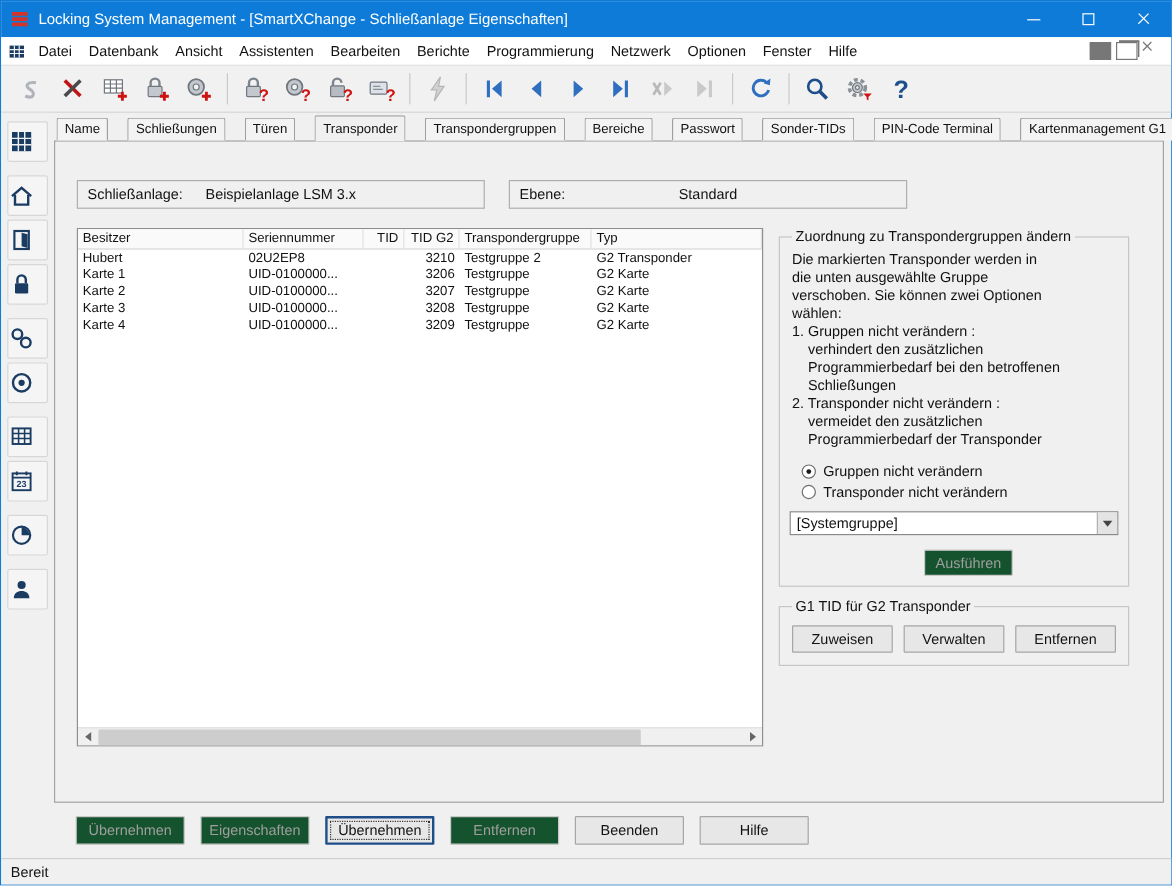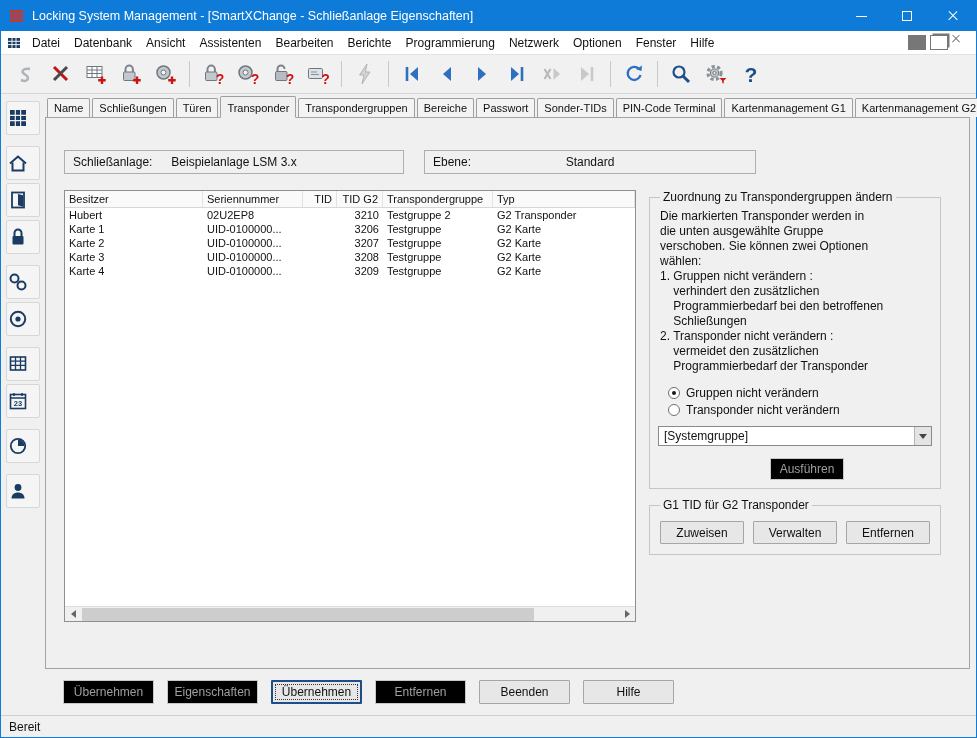--- a/index.html
+++ b/index.html
@@ -36,21 +36,21 @@
   .tsep { width:1px; height:26px; background:#c9c9c9; margin:0 5px; }
 
   
   .body { flex:1; display:flex; min-height:0; }
   .sidebar { width:44px; background:#f0f0f0; display:flex; flex-direction:column; align-items:center; padding-top:7px; gap:3px; flex:0 0 auto; }
   .sbtn { width:34px; height:34px; background:#f5f5f5; border:1px solid #d7d7d7; border-radius:2px; display:flex; align-items:center; }
   .sgap { height:5px; flex:0 0 auto; }
 
   .main { flex:1; display:flex; flex-direction:column; min-width:0; padding-right:6px; }
   .tabs { display:flex; align-items:flex-end; padding-left:2px; height:23px; flex:0 0 auto; }
-  .tab { font-size:11px; padding:3px 6px; background:#f3f3f3; border:1px solid #9f9f9f; border-bottom:none; border-radius:2px 2px 0 0; margin-right:2px; white-space:nowrap; position:relative; }
+  .tab { font-size:11px; padding:3px 6px; background:#f3f3f3; border:1px solid #9f9f9f; border-bottom:none; border-radius:2px 2px 0 0; margin-right:16px; white-space:nowrap; position:relative; }
   .tab.active { background:#f0f0f0; padding-top:5px; margin-bottom:-1px; z-index:2; border-bottom:1px solid #f0f0f0; }
 
   .page { flex:1; border:1px solid #a3a3a3; background:#f0f0f0; padding:32px 12px 6px 18px; display:flex; flex-direction:column; min-height:0; }
 
   .fields { display:flex; flex:0 0 auto; }
   .fieldbox { position:relative; height:24px; border:1px solid #aeaeae; background:#f0f0f0; display:flex; align-items:center; }
   .fieldbox.fb1 { width:340px; } .fieldbox.fb2 { width:332px; margin-left:20px; }
   .fb-label { position:absolute; left:8px; }
   .fb-value { width:100%; text-align:center; }
 
@@ -69,21 +69,21 @@
   .tri-l { width:0;height:0;border-top:4px solid transparent;border-bottom:4px solid transparent;border-right:5px solid #666; }
   .tri-r { width:0;height:0;border-top:4px solid transparent;border-bottom:4px solid transparent;border-left:5px solid #666; }
   .hs-thumb { height:13px; width:452px; margin-left:1px; background:#cdcdcd; border-radius:1px; }
 
   .footerrow { margin-top:13px; display:flex; align-items:center; flex:0 0 auto; }
   .stat { white-space:nowrap; }
   .s1{margin-left:14px;} .s2{margin-left:66px;} .s3{margin-left:42px;} .s4{margin-left:28px;}
 
   
   .btn { font-family:"Liberation Sans",sans-serif; font-size:12px; color:#111; background:#e7e7e7; border:1px solid #a6a6a6; border-radius:1px; display:inline-flex; align-items:center; justify-content:center; }
-  .btn.disabled { color:#9f9f9f; background:#000000; border-color:#c8c8c8; }
+  .btn.disabled { color:#9f9f9f; background:#14532d; border-color:#c8c8c8; }
   .btn.default { border:2px solid #1d4e89; outline:1px dotted #333; outline-offset:-5px; }
   .printbtn { width:128px; height:23px; }
 
   
   .rightpanel { width:292px; display:flex; flex-direction:column; flex:0 0 auto; }
   fieldset { border:1px solid #c6c6c6; padding:3px 8px 8px; background:#f0f0f0; }
   legend { padding:0 3px; margin-left:2px; font-size:12px; }
   .desc { white-space:pre-wrap; line-height:15px; margin:2px 0 12px 2px; }
   .radiorow { display:flex; align-items:center; gap:6px; margin:3px 0 3px 10px; }
   .radio { width:12px; height:12px; border:1px solid #6f6f6f; border-radius:50%; background:#fff; position:relative; flex:0 0 auto; }

